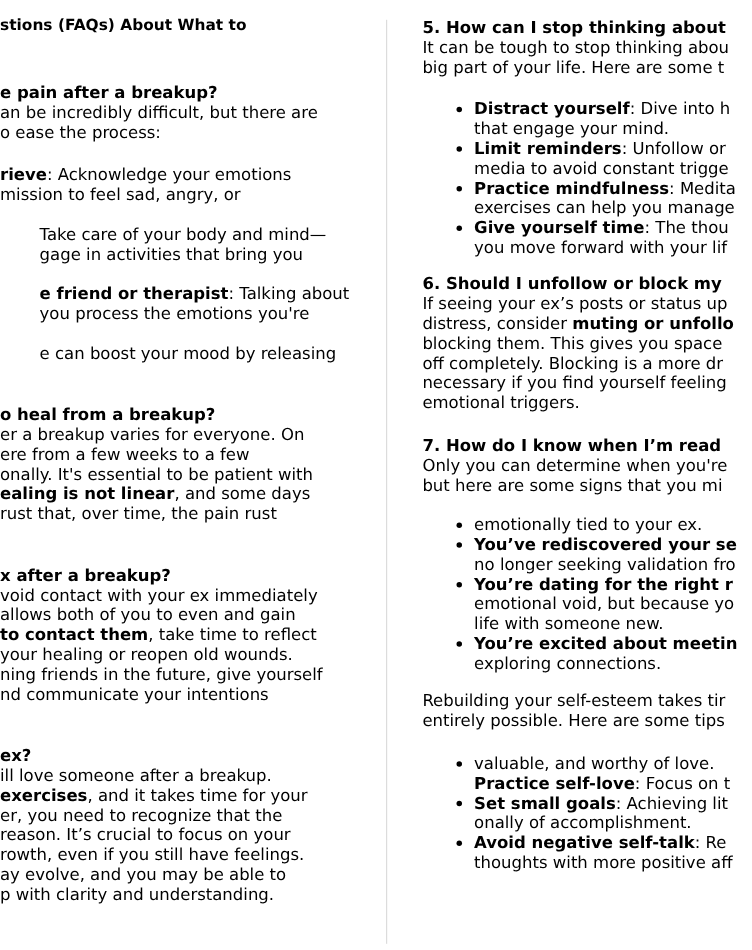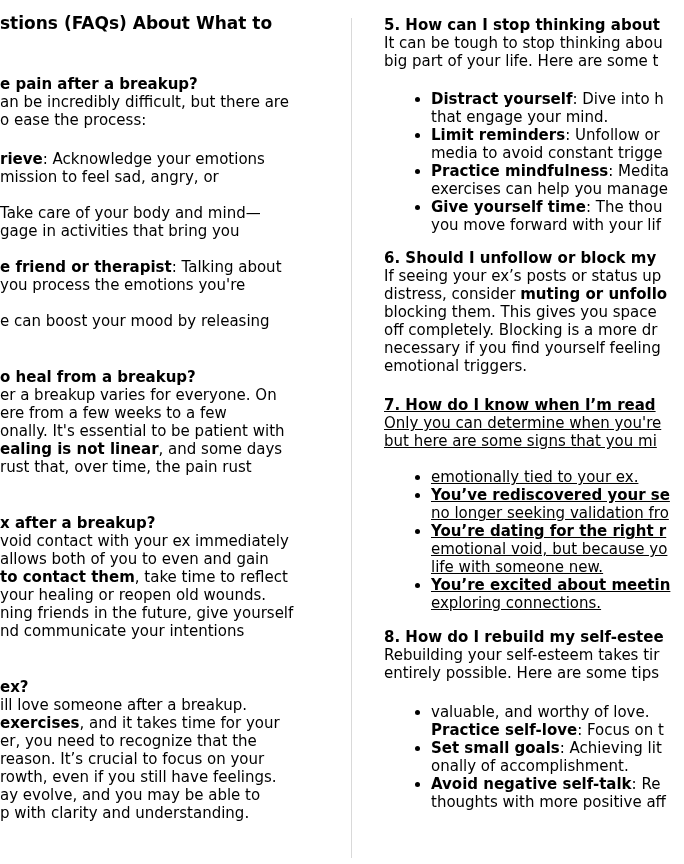--- a/index.html
+++ b/index.html
@@ -6,31 +6,31 @@
   .page {
     position:relative; width:684px; height:864px; background:#ffffff;
     overflow:hidden; color:#000;
     font-family:"DejaVu Sans","Liberation Sans",sans-serif;
     font-size:15px; line-height:18px;
   }
   .divider { position:absolute; left:351px; top:18px; width:1px; height:840px; background:#d9d9d9; }
   .col { position:absolute; top:0; height:864px; overflow:hidden; box-sizing:border-box; }
   .col-left  { left:0;   width:352px; padding-top:10px; }
   .col-right { left:384px; width:300px; padding-top:16px; }
-  .doc-title { font-size:17px; line-height:26px; font-weight:bold; white-space:nowrap; margin:0 0 39px 0; }
+  .doc-title { font-size:14px; line-height:26px; font-weight:bold; white-space:nowrap; margin:0 0 39px 0; }
   .sec-h { font-weight:bold; white-space:nowrap; }
   .line { white-space:nowrap; }
   b { font-weight:bold; }
   ul { margin:0; padding:0; }
   .col-left  ul { list-style:none; margin-top:21px; }
-  .col-left  li + li { margin-top:18px; }
+  .col-left  li + li { margin-top:18px;padding-left:36px; }
   .col-right ul { list-style:disc outside; padding-left:47px; }
   .col-left .sec + .sec { margin-top:38px; }
   .mt15 { margin-top:15px; }
-  .mt21 { margin-top:21px;text-decoration:underline; }
+  .mt21 { margin-top:21px; }
   .mt16 { margin-top:16px; }
   .ul-mt20 ul { margin-top:20px; }
   .ul-mt18 ul { margin-top:18px; }
   .ul-mt21 ul { margin-top:21px; }
 </style>
 </head>
 <body>
 
 <div class="page">
   <div class="divider"></div>
@@ -159,21 +159,20 @@
             <div class="line"><span>life with someone new.</span></div>
           </li>
           <li>
             <div class="line"><b>You’re excited about meetin</b></div>
             <div class="line"><span>exploring connections.</span></div>
           </li>
         </ul>
     </div>
 
     <div class="sec mt16 ul-mt21">
-      <div class="sec-h"><b>8. How do I rebuild my self-estee</b></div>
       <div>
           <div class="line"><span>Rebuilding your self-esteem takes tir</span></div>
           <div class="line"><span>entirely possible. Here are some tips</span></div>
         </div>
       <ul>
           <li>
             <div class="line"><span>valuable, and worthy of love.</span></div>
             <div class="line"><b>Practice self-love</b><span>: Focus on t</span></div>
           </li>
           <li>

